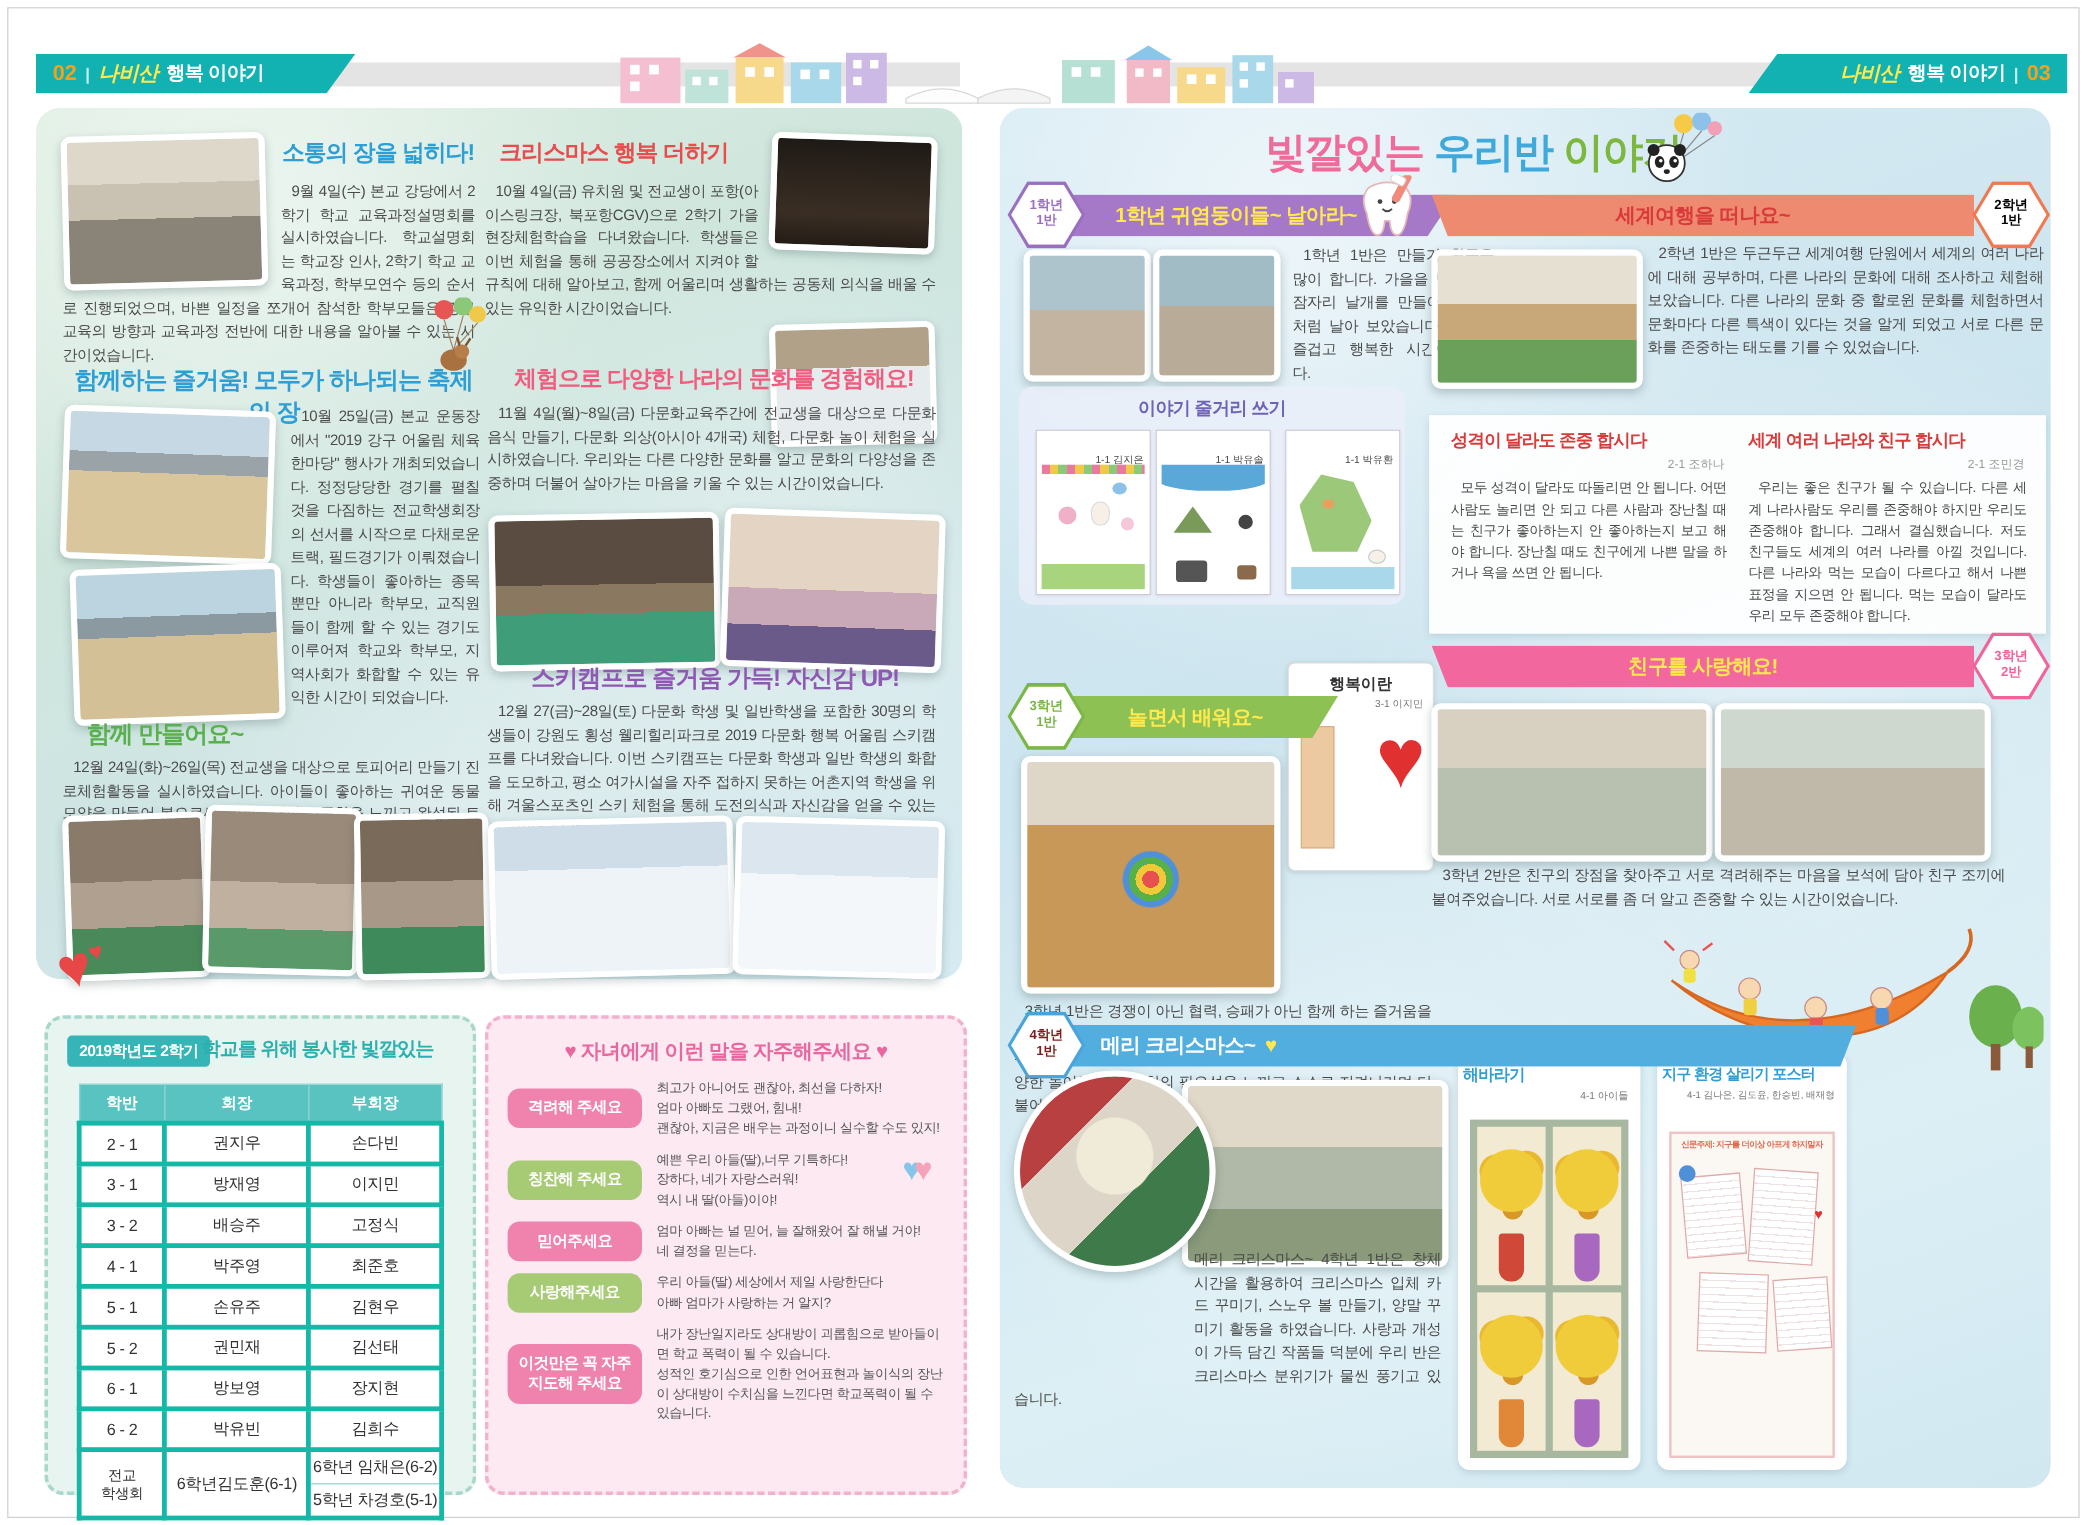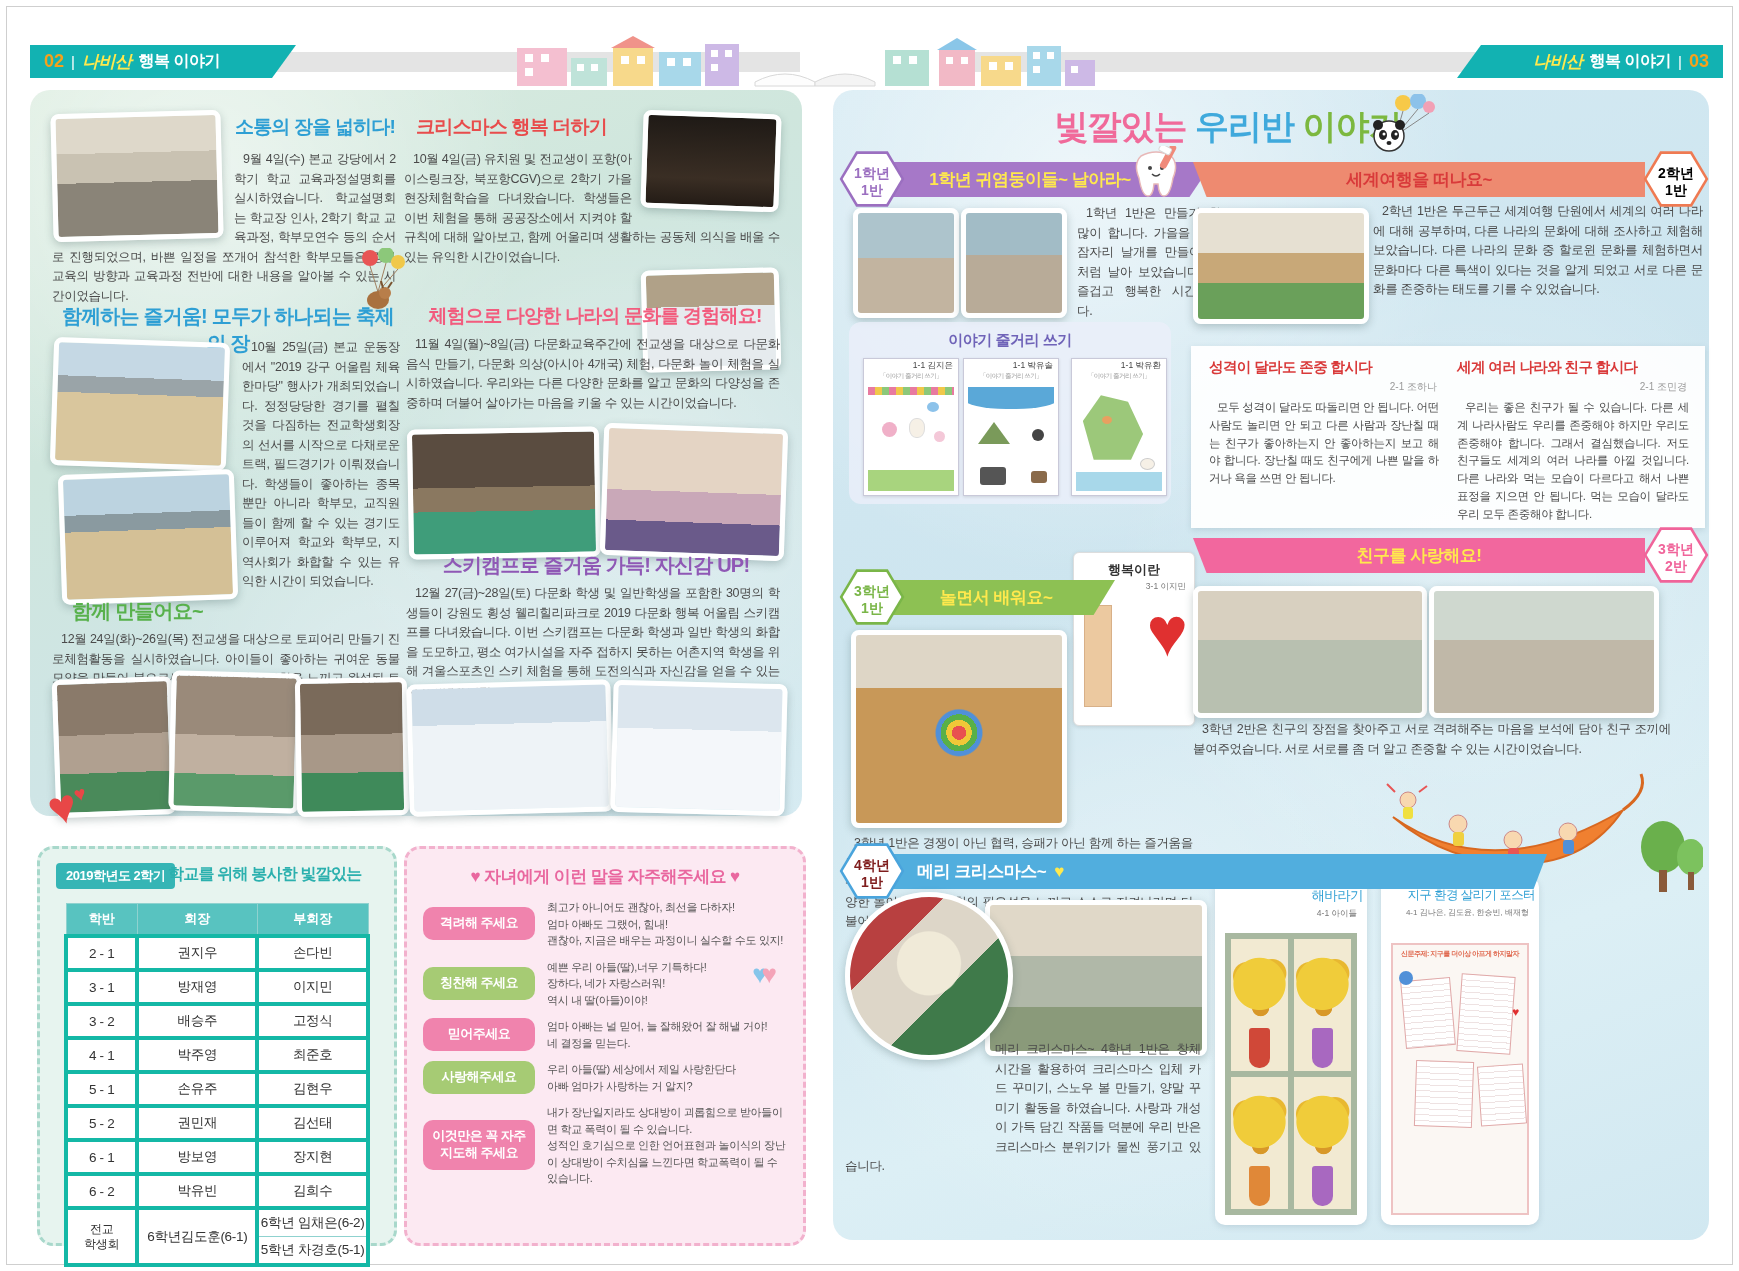--- a/index.html
+++ b/index.html
@@ -65,53 +65,53 @@
   .bg-pink{background:#f083ad}.bg-green{background:#a6cb74}
   .adv-lines{font-size:11px;color:#555;line-height:1.5;letter-spacing:-.3px;}
   .adv-lines span{display:block;}
 
   
   .main-title{position:absolute;left:190px;top:14px;width:410px;text-align:center;font-size:34px;font-weight:bold;letter-spacing:-1px;}
   .mt1{color:#f06a9a}.mt2{color:#3fa9dc}.mt3{color:#7cb83f}
 
   .hex{position:absolute;width:66px;height:58px;clip-path:polygon(26% 2%,74% 2%,99% 50%,74% 98%,26% 98%,1% 50%);z-index:3;}
   .hex-in{position:absolute;inset:3px;background:#fff;clip-path:polygon(26% 2%,74% 2%,99% 50%,74% 98%,26% 98%,1% 50%);}
-  .hex span{position:relative;display:block;text-align:center;font-weight:bold;font-size:14px;line-height:1.2;}
+  .hex span{position:relative;display:block;text-align:center;font-weight:bold;font-size:11px;line-height:1.2;}
   .hex .hx{padding-top:15px;}
   .hx-purple{background:#9b6fc0;color:#9b6fc0}.hx-orange{background:#ef7a52;color:#000000}
   .hx-green{background:#7ab648;color:#7ab648}.hx-pink{background:#f0649a;color:#f0649a}.hx-blue{background:#4aa4dc;color:#7f1d1d}
 
   .banner{position:absolute;height:35px;display:flex;align-items:center;justify-content:center;font-weight:bold;font-size:17px;letter-spacing:-.5px;z-index:2;}
   .ban-purple{background:#a678c8;color:#ffe94d;clip-path:polygon(0 0,100% 0,93% 100%,0 100%);}
   .ban-orange{background:#ee8a70;color:#d93a3a;clip-path:polygon(0 0,100% 0,100% 100%,3% 100%);}
   .ban-green{background:#8dc153;color:#ffe94d;clip-path:polygon(0 0,100% 0,91% 100%,0 100%);}
   .ban-pink{background:#f2679e;color:#ffe94d;clip-path:polygon(0 0,100% 0,100% 100%,3% 100%);}
   .ban-blue{background:#51aede;color:#fff;clip-path:polygon(0 0,100% 0,98% 100%,0 100%);justify-content:flex-start;padding-left:40px;}
   .ban-heart{color:#ffe94d;margin-left:8px;}
 
   .wcard{position:absolute;background:rgba(255,255,255,.92);border-radius:0;box-shadow:0 2px 6px rgba(80,110,130,.18);}
   .essay-t{color:#d93a3a;font-size:14.5px;font-weight:bold;margin:0;letter-spacing:-.6px;}
   .essay-by{font-size:10px;color:#999;text-align:right;margin:3px 2px 5px;}
   .essay-b{font-size:11.5px;line-height:1.55;color:#4a4a4a;text-align:justify;text-indent:8px;margin:0;letter-spacing:-.3px;}
 
   .subbox{position:absolute;background:rgba(235,239,250,.8);border-radius:12px;}
   .subbox-title{color:#6f63b8;font-weight:bold;font-size:15px;text-align:center;padding-top:9px;letter-spacing:-.5px;}
   .dwcard{position:absolute;background:#fff;border:1px solid #c9c9d9;box-shadow:0 1px 3px rgba(0,0,0,.12);}
-  .dwlabel{font-size:8.5px;color:#444;text-align:right;padding:1px 5px 0;}
+  .dwlabel{font-size:8.5px;color:#444;text-align:right;padding:19px 5px 0;}
   .dwhead{font-size:6.5px;color:#999;text-align:center;letter-spacing:-.5px;}
   .dwart{position:absolute;left:4px;right:4px;bottom:4px;top:28px;overflow:hidden;}
 
   .hapcard{position:absolute;background:#fff;border-radius:6px;border:1px solid #ddd;box-shadow:0 1px 4px rgba(0,0,0,.12);}
   .hap-t{font-size:13px;font-weight:bold;color:#333;text-align:center;margin:8px 0 0;}
   .hap-by{font-size:8.5px;color:#777;text-align:right;margin:2px 8px 0;}
   .hap-strip{position:absolute;left:10px;top:52px;width:26px;height:100px;background:#ecc9a0;border:1px solid #d8b088;}
   .hap-heart{position:absolute;right:6px;top:44px;font-size:70px;color:#e03030;line-height:1;}
 
   .bcard{position:absolute;background:#fff;border-radius:10px;box-shadow:0 2px 6px rgba(80,110,130,.2);}
-  .bcard-t{color:#2e9fd4;font-size:13.5px;font-weight:normal;text-align:right;margin:10px 4px 0;letter-spacing:-.6px;}
+  .bcard-t{color:#2e9fd4;font-size:13.5px;font-weight:bold;text-align:left;margin:10px 4px 0;letter-spacing:-.6px;}
   .bcard-by{font-size:8.5px;color:#777;text-align:right;margin:3px 10px 4px;}
   .sun-grid{position:absolute;left:10px;right:10px;top:56px;bottom:10px;display:grid;grid-template-columns:1fr 1fr;grid-template-rows:1fr 1fr;gap:6px;background:#a8b8a0;padding:6px;}
   .sunp{position:relative;
     background:radial-gradient(circle at 50% 34%,#f0cc3a 0 28%,transparent 29%),
                radial-gradient(circle at 28% 28%,#e8b830 0 13%,transparent 14%),
                radial-gradient(circle at 72% 26%,#e8b830 0 13%,transparent 14%),
                radial-gradient(circle at 52% 52%,#d89828 0 11%,transparent 12%),#f2ead2;}
   .sunp::after{content:"";position:absolute;bottom:3px;left:32%;width:36%;height:30%;border-radius:3px 3px 10px 10px;background:var(--vase,#d04838);}
   .poster-art{position:absolute;left:10px;right:10px;top:66px;bottom:10px;background:#fbf7f3;border:2px solid #eec3c3;}
   .poster-head{font-size:7px;color:#e06a50;font-weight:bold;text-align:center;padding-top:4px;letter-spacing:-.5px;}

